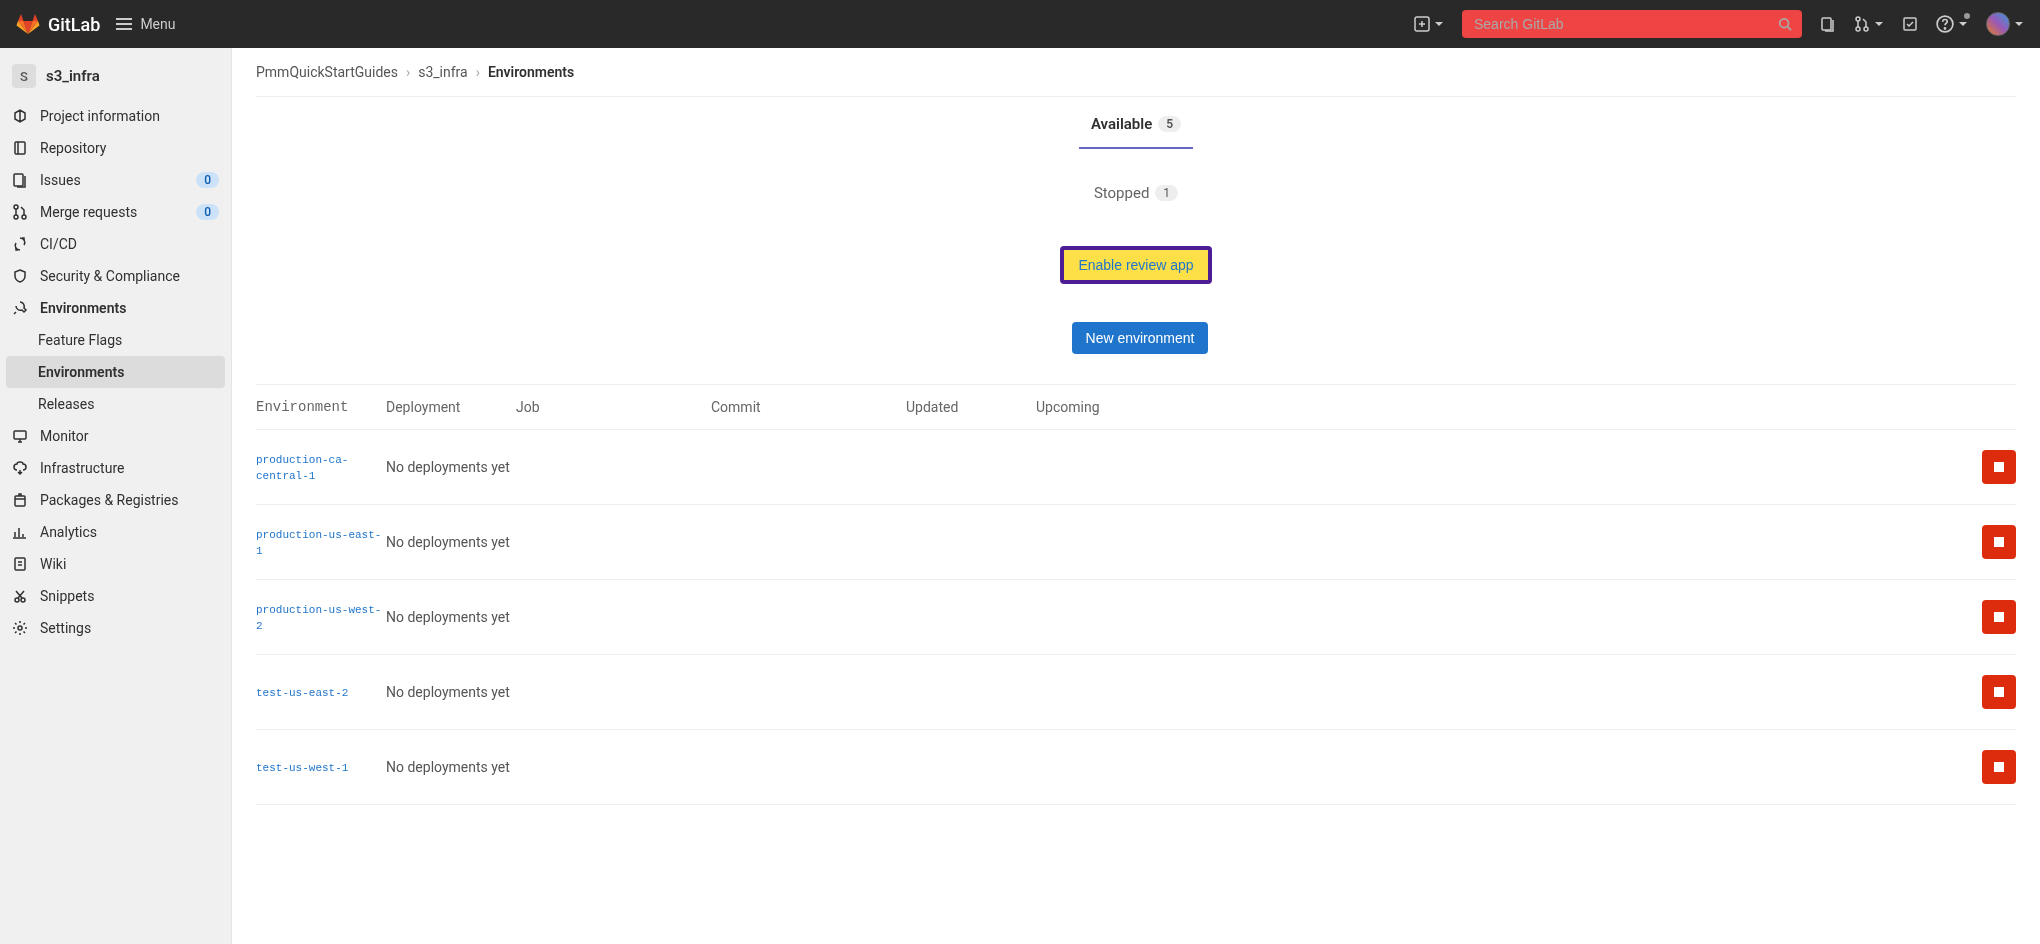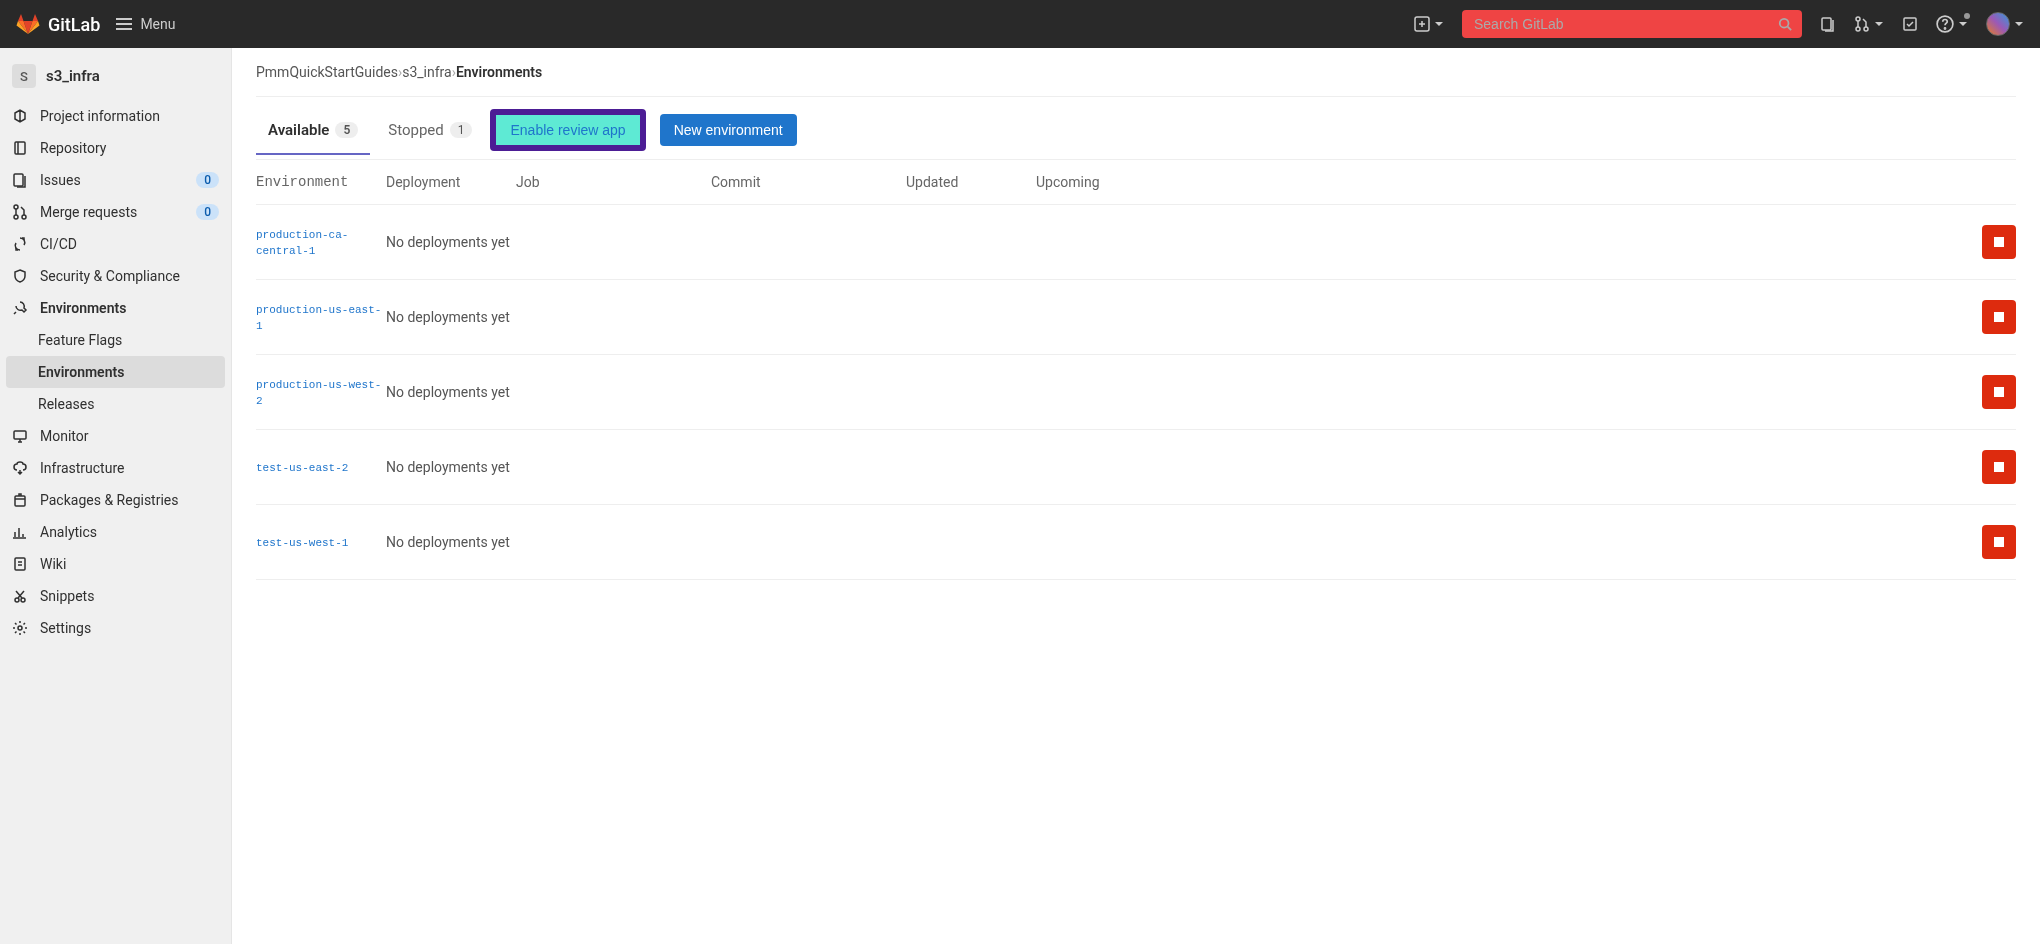--- a/index.html
+++ b/index.html
@@ -29,32 +29,32 @@
     .proj-avatar { width: 24px; height: 24px; background: #ddd; border-radius: 4px; display: flex; align-items: center; justify-content: center; font-weight: 500; color: #555; font-size: 13px; }
     .proj-name { font-weight: 600; font-size: 15px; }
     .sidebar-item { display: flex; align-items: center; gap: 12px; padding: 8px 12px; cursor: pointer; color: #303030; font-size: 14px; }
     .sidebar-item.bold { font-weight: 600; }
     .sidebar-item .icn { width: 16px; height: 16px; flex-shrink: 0; display: flex; align-items: center; justify-content: center; }
     .sidebar-sub { display: flex; align-items: center; padding: 8px 12px 8px 38px; cursor: pointer; color: #303030; }
     .sidebar-sub.active { background: #dcdcdc; border-radius: 4px; margin: 0 6px; padding-left: 32px; font-weight: 600; }
     .badge-count { background: #cbe2f9; color: #0b5cad; border-radius: 10px; padding: 1px 8px; font-size: 12px; margin-left: auto; font-weight: 500; }
 
     
-    .breadcrumbs { display: flex; align-items: center; font-size: 14px; color: #666; padding-bottom: 16px; border-bottom: 1px solid #eee; }
+    .breadcrumbs { display: flex; align-items: center; gap: 8px; font-size: 14px; color: #666; padding-bottom: 16px; border-bottom: 1px solid #eee; }
     .breadcrumbs .crumb { color: #555; cursor: pointer; }
     .breadcrumbs .crumb.current { color: #303030; font-weight: 600; }
     .breadcrumbs .sep { color: #aaa; }
 
     
-    .tabs-row { display: flex; align-items: center; gap: 6px; border-bottom: 1px solid #eee; margin-top: 4px; }
+    .tabs-row { display: flex; align-items: center; gap: 22px; border-bottom: 1px solid #eee; margin-top: 4px; flex-direction: column; }
     .tab { padding: 14px 12px; cursor: pointer; display: flex; align-items: center; gap: 6px; color: #666; font-size: 15px; }
     .tab.active { color: #303030; font-weight: 600; border-bottom: 2px solid #6666c4; margin-bottom: -1px; }
     .tab-badge { background: #eee; border-radius: 10px; padding: 1px 8px; font-size: 12px; color: #555; }
     .spacer { flex: 1; }
-    .btn-outline { border: 6px solid #4c1d95; color: #1f75cb; background: #5eead4; padding: 7px 14px; border-radius: 4px; cursor: pointer; font-size: 14px; margin: 8px 0; text-align: center; }
+    .btn-outline { border: 4px solid #4c1d95; color: #1f75cb; background: #fde047; padding: 7px 14px; border-radius: 4px; cursor: pointer; font-size: 14px; margin: 8px 0; text-align: center; }
     .btn-primary { background: #1f75cb; color: #fff; border: none; padding: 8px 14px; border-radius: 4px; cursor: pointer; font-size: 14px; margin: 8px 0 8px 8px; }
 
     
     .env-header { display: flex; padding: 14px 0; border-bottom: 1px solid #eee; color: #666; font-size: 14px; }
     .col-env { width: 130px; flex-shrink: 0; font-family: Liberation Mono, monospace; }
     .col-dep { width: 130px; flex-shrink: 0; }
     .col-job { width: 195px; flex-shrink: 0; }
     .col-commit { width: 195px; flex-shrink: 0; }
     .col-updated { width: 130px; flex-shrink: 0; }
     .col-upcoming { width: 130px; flex-shrink: 0; }

